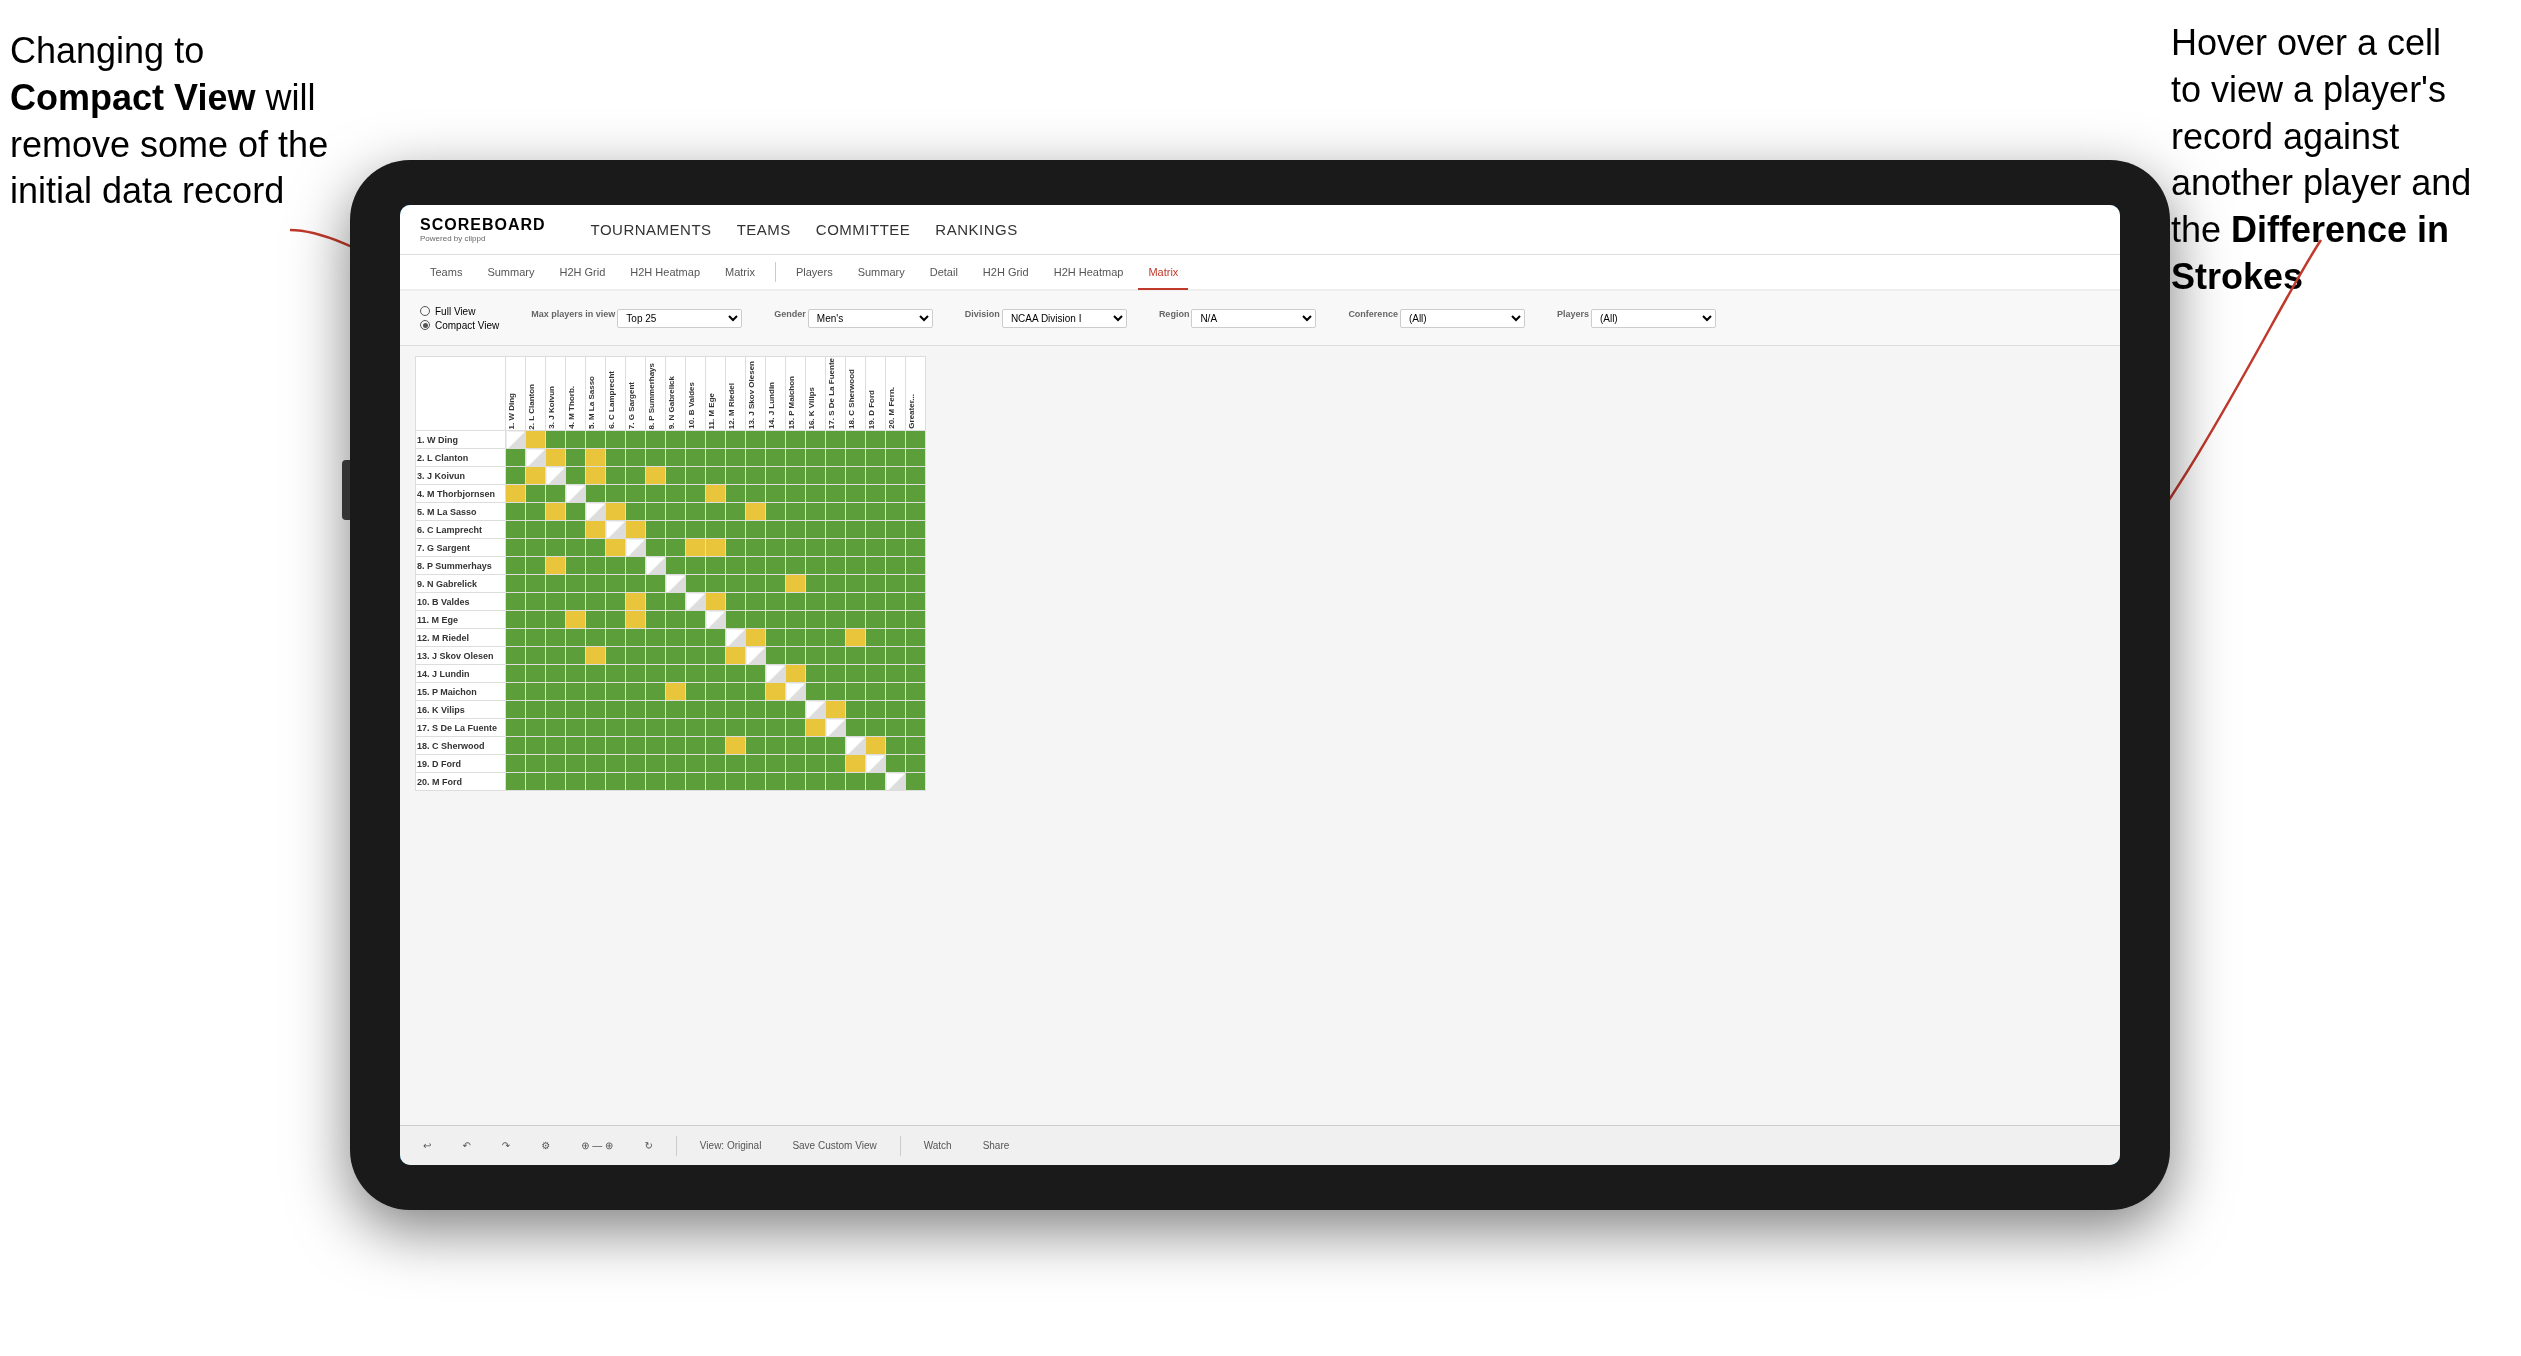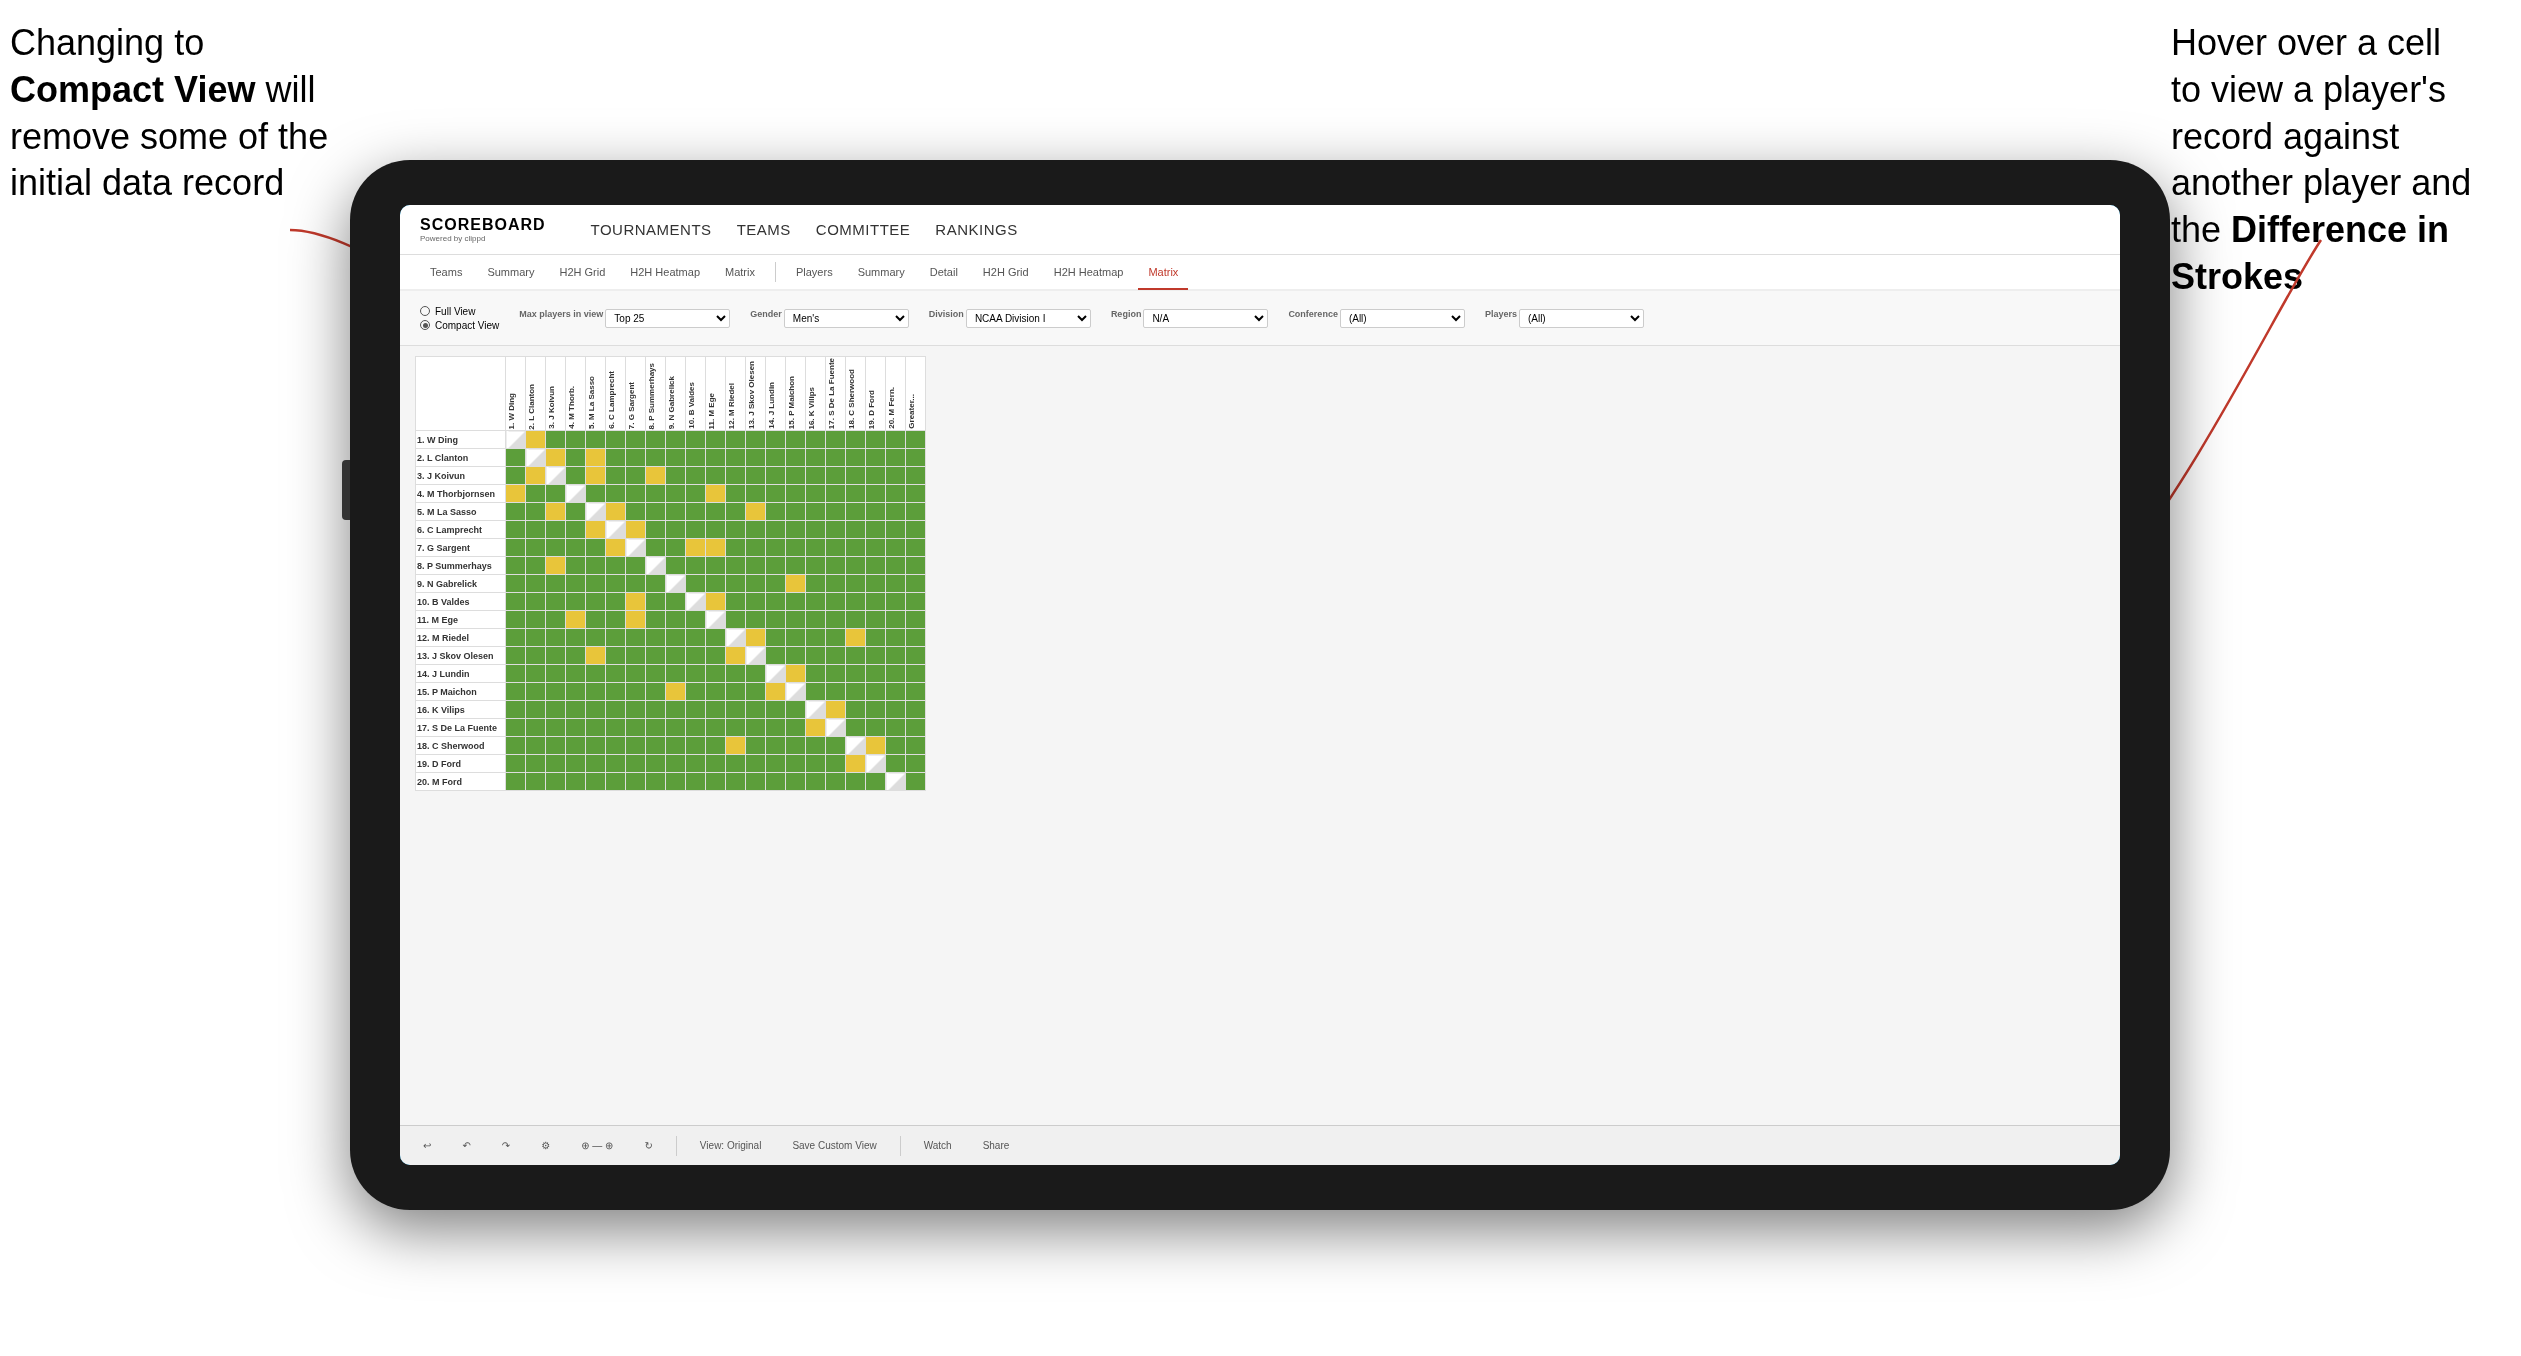--- a/index.html
+++ b/index.html
@@ -8,21 +8,21 @@
       font-family: Arial, sans-serif;
       width: 2521px;
       height: 1356px;
       position: relative;
       overflow: hidden;
     }
 
     
     .annotation-left {
       position: absolute;
-      top: 20px;
+      top: 28px;
       left: 10px;
       width: 340px;
       font-size: 36px;
       line-height: 1.3;
       color: #000;
     }
     .annotation-left .bold { font-weight: bold; }
 
     
     .annotation-right {
@@ -152,21 +152,21 @@
     }
 
     
     .filter-bar {
       background: #f8f8f8;
       border-bottom: 1px solid #ddd;
       height: 55px;
       display: flex;
       align-items: center;
       padding: 0 20px;
-      gap: 20px;
+      gap: 32px;
     }
 
     .view-options {
       display: flex;
       flex-direction: column;
       gap: 3px;
       font-size: 10px;
     }
 
     .radio-option {

